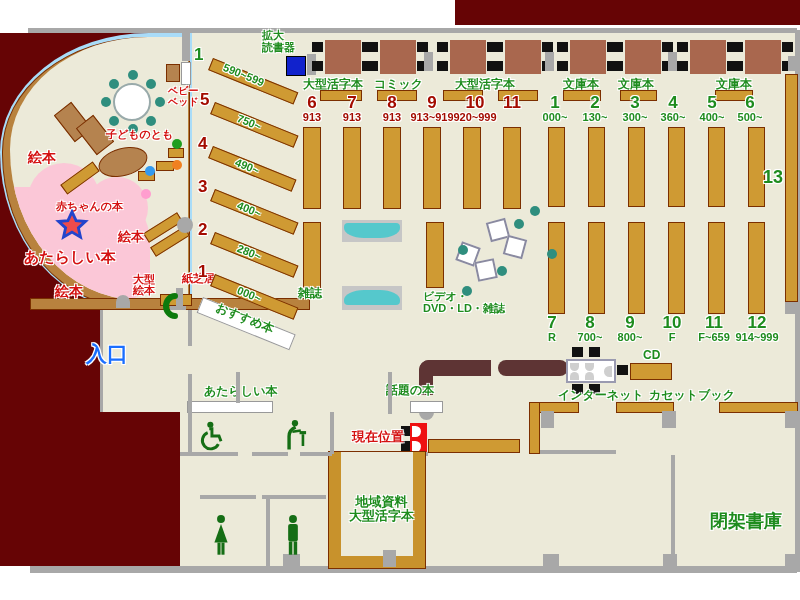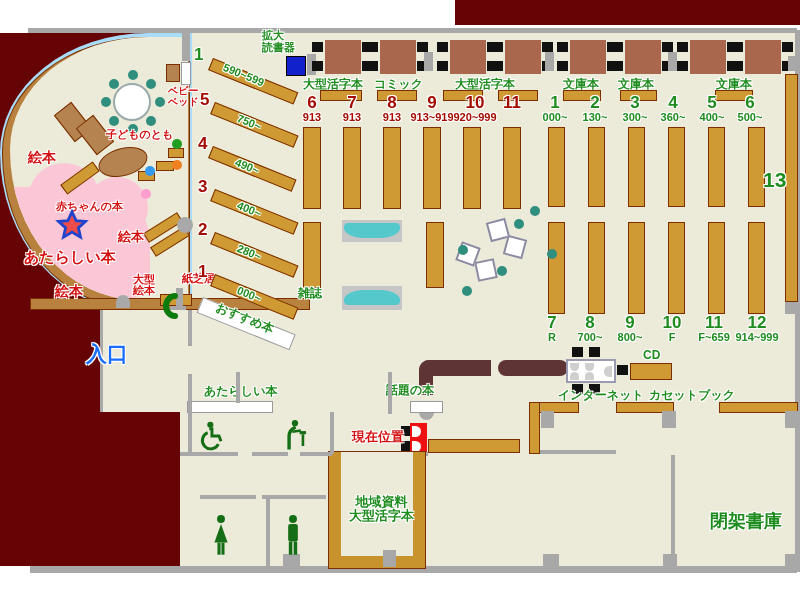--- a/index.html
+++ b/index.html
@@ -267,21 +267,21 @@
 
   <div class="shelf" style="left:548px;top:222px;width:17px;height:92px;"></div>
   <div class="shelf" style="left:588px;top:222px;width:17px;height:92px;"></div>
   <div class="shelf" style="left:628px;top:222px;width:17px;height:92px;"></div>
   <div class="shelf" style="left:668px;top:222px;width:17px;height:92px;"></div>
   <div class="shelf" style="left:708px;top:222px;width:17px;height:92px;"></div>
   <div class="shelf" style="left:748px;top:222px;width:17px;height:92px;"></div>
 
   <div class="shelf" style="left:785px;top:74px;width:13px;height:228px;"></div>
   <div class="pillar" style="left:785px;top:302px;width:15px;height:12px;"></div>
-  <div class="lbl g" style="left:763px;top:168px;font-size:21px;">13</div>
+  <div class="lbl g" style="left:763px;top:168px;font-size:18px;">13</div>
 
   <div class="cnum g" style="left:552px;top:314px;">
       <span class="no">7</span>
       <span class="rg">R</span>
     </div>
   <div class="cnum g" style="left:590px;top:314px;">
       <span class="no">8</span>
       <span class="rg">700~</span>
     </div>
   <div class="cnum g" style="left:630px;top:314px;">
@@ -301,20 +301,24 @@
       <span class="rg">914~999</span>
     </div>
 
   <div class="shelf" style="left:303px;top:222px;width:18px;height:66px;"></div>
   <div class="lbl g" style="left:298px;top:287px;font-size:12px;">雑誌</div>
   <div class="abs" style="left:342px;top:220px;width:60px;height:22px;background:#c6c6c6;"></div>
   <div class="abs" style="left:344px;top:223px;width:56px;height:15px;background:#55c8cc;border-radius:4px 4px 20px 20px / 4px 4px 10px 10px;"></div>
   <div class="abs" style="left:342px;top:286px;width:60px;height:24px;background:#c6c6c6;"></div>
   <div class="abs" style="left:344px;top:290px;width:56px;height:15px;background:#55c8cc;border-radius:20px 20px 4px 4px / 10px 10px 4px 4px;"></div>
   <div class="shelf" style="left:426px;top:222px;width:18px;height:66px;"></div>
+  <div class="lbl g" style="left:423px;top:290px;font-size:11px;">
+    <span>ビデオ・</span><br>
+    <span>DVD・LD・雑誌</span>
+  </div>
 
   <div class="booth" style="left:488px;top:220px;transform:rotate(-15deg);"></div>
   <div class="booth" style="left:505px;top:237px;transform:rotate(15deg);"></div>
   <div class="booth" style="left:458px;top:244px;transform:rotate(20deg);"></div>
   <div class="booth" style="left:476px;top:260px;transform:rotate(-12deg);"></div>
   <div class="tealdot" style="left:514px;top:219px;"></div>
   <div class="tealdot" style="left:530px;top:206px;"></div>
   <div class="tealdot" style="left:547px;top:249px;"></div>
   <div class="tealdot" style="left:458px;top:245px;"></div>
   <div class="tealdot" style="left:497px;top:266px;"></div>

